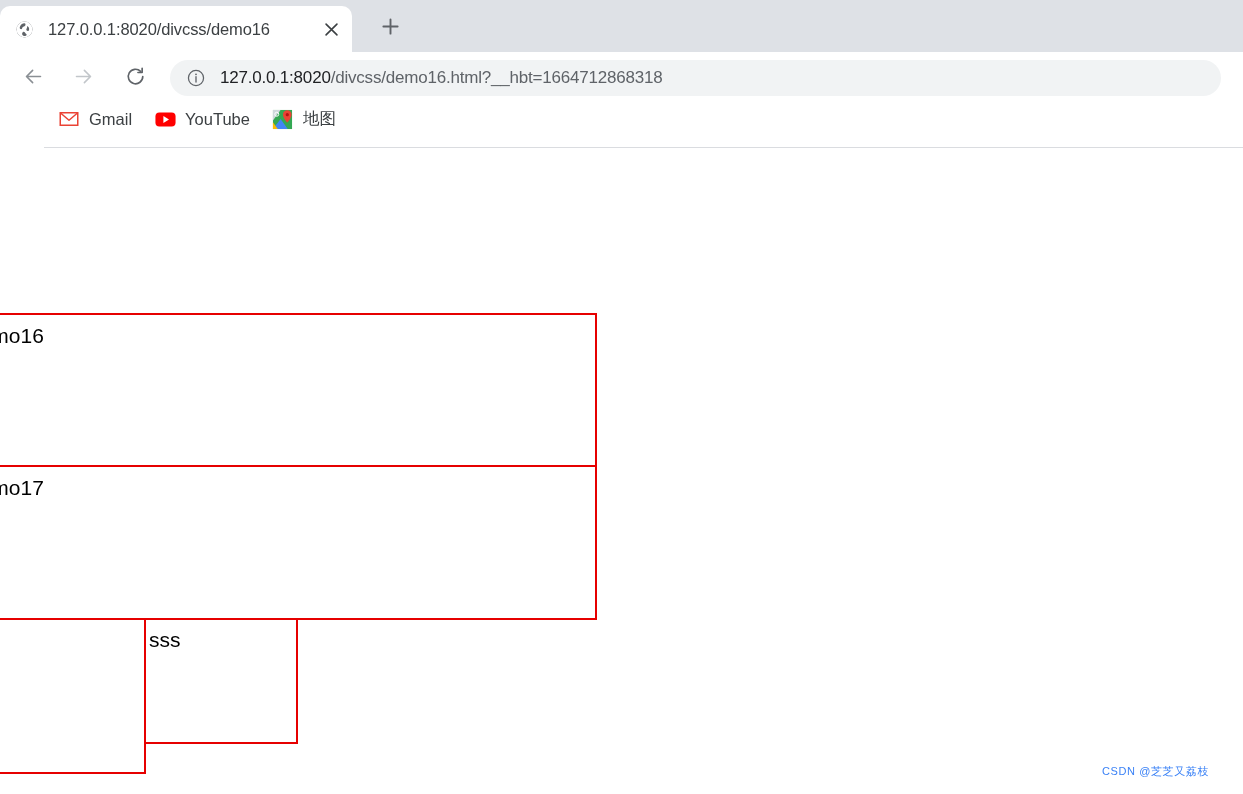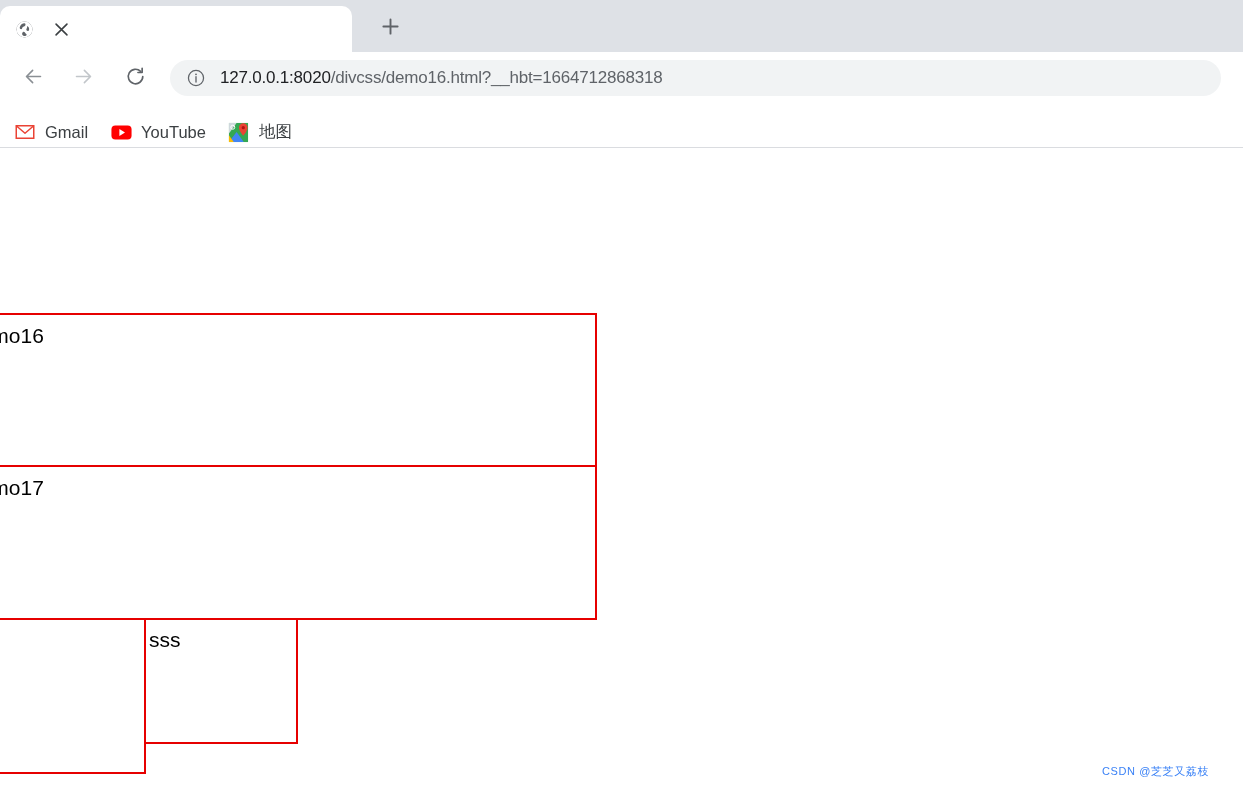--- a/index.html
+++ b/index.html
@@ -105,23 +105,24 @@
     color: #5f6368;
     white-space: nowrap;
     letter-spacing: -0.2px;
   }
   .omnibox-text .host { color: #202124; }
 
   .bookmarks {
     height: 44px;
     background: #ffffff;
     display: flex;
-    align-items: flex-end;
+    align-items: flex-start;
     padding-left: 4px;
     border-bottom: 1px solid #dadce0;
+    margin-left: 44px;
   }
   .bm {
     display: flex;
     align-items: center;
     height: 30px;
     padding: 0 10px;
     border-radius: 4px;
     margin-right: 2px;
   }
   .bm-icon {
@@ -204,20 +205,21 @@
 <div class="browser">
 
   <div class="tabstrip">
     <div class="tab">
       <span class="tab-favicon">
         <svg width="19" height="19" viewBox="0 0 24 24">
           <circle cx="12" cy="12" r="10" fill="#5f6368"></circle>
           <path d="M12 2a10 10 0 0 0 0 20 10 10 0 0 0 0-20zm0 2.2c1.2 0 1.6 1.4 1 2.6-.6 1.2-2.4 1.2-3.4 2.2-1 1-.2 2.6-1.8 2.6s-2.2-1.6-1.6-3.2C6.9 6.5 9.2 4.2 12 4.2zm3.6 3.4c1.6.9 2.5 2.7 2.2 4.6-.3 1.8-1.9 2-2.9 1.2-1-.8-.4-2.2.1-3.2.5-1 .1-2.1.6-2.6zm-5 7.3c1.3-.3 2 .8 2.6 1.8.6 1 1.9 1 1.4 2.3-.5 1.3-2.6 1.6-4 .9-1.4-.7-2-2.3-1.4-3.6.3-.7.8-1.2 1.4-1.4z" fill="#ffffff"></path>
         </svg>
       </span>
+      <span class="tab-title">127.0.0.1:8020/divcss/demo16</span>
       <span class="tab-close">
         <svg width="15" height="15" viewBox="0 0 16 16">
           <path d="M2.2 2.2 L13.8 13.8 M13.8 2.2 L2.2 13.8" stroke="#3c4043" stroke-width="1.7" stroke-linecap="round"></path>
         </svg>
       </span>
     </div>
     <div class="newtab">
       <span>
         <svg width="19" height="19" viewBox="0 0 20 20">
           <path d="M10 2.5 V17.5 M2.5 10 H17.5" stroke="#5f6368" stroke-width="2" stroke-linecap="round"></path>

